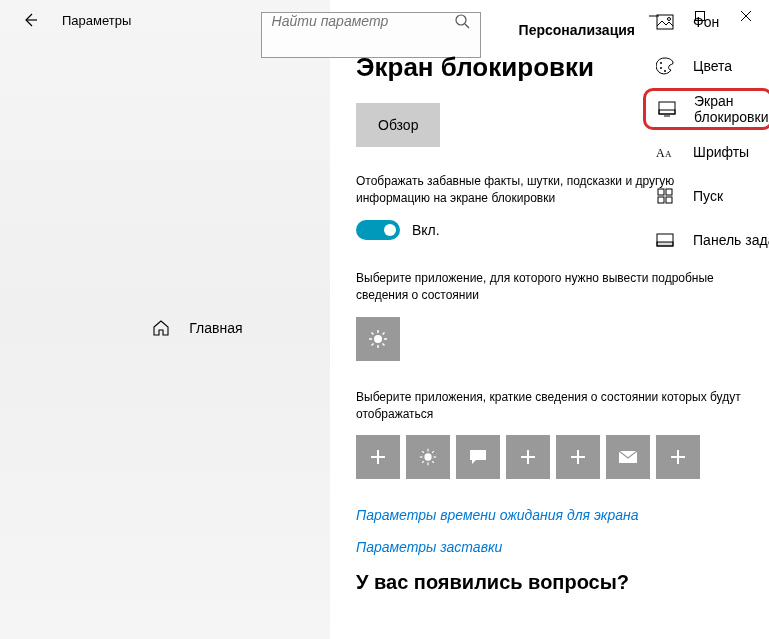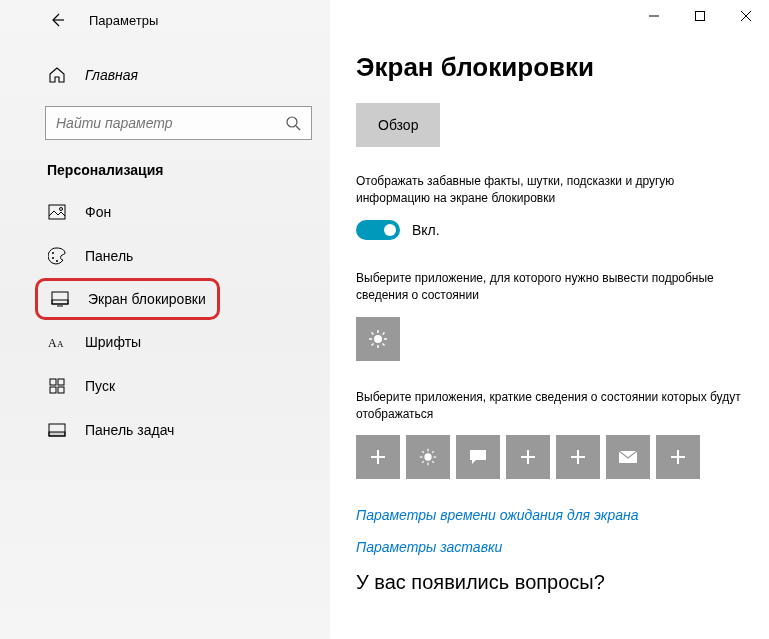--- a/index.html
+++ b/index.html
@@ -10,22 +10,21 @@
     background: #fff;
     width: 769px;
     height: 639px;
     overflow: hidden;
   }
   .window { display: flex; height: 100%; }
   .sidebar {
     width: 330px;
     background: linear-gradient(180deg, #f5f5f5 0%, #f0f0f0 50%, #f5f5f5 100%);
     display: flex;
-    flex-direction: column;
-    padding-left: 27px;
+    flex-direction: row;
   }
   .titlebar {
     display: flex;
     align-items: center;
     height: 40px;
     padding-left: 16px;
   }
   .back-btn {
     width: 28px; height: 28px;
     display: flex; align-items: center; justify-content: center;
@@ -34,35 +33,34 @@
   .titlebar .title {
     margin-left: 18px;
     font-size: 13px;
   }
   .home-row {
     display: flex;
     align-items: center;
     padding: 10px 0 10px 20px;
     margin-top: 16px;
     cursor: pointer;
-    font-style: italic;
   }
   .home-row .icon, .nav-item .icon {
     width: 20px; display: flex; align-items: center; justify-content: center;
     margin-right: 18px;
   }
   .search-wrap {
     margin: 12px 18px 0 18px;
   }
   .search-box {
     display: flex;
-    align-items: center;
+    align-items: flex-start;
     border: 1px solid #999;
     background: #fdfdfd;
-    height: 34px;
+    height: 46px;
     padding: 0 10px;
   }
   .search-box input {
     flex: 1;
     border: none;
     outline: none;
     background: transparent;
     font-size: 14px;
     font-style: italic;
     color: #666;
@@ -150,21 +148,21 @@
   .link-text {
     color: #0078d4;
     font-size: 14px;
     cursor: pointer;
     margin-bottom: 16px;
     display: block;
     font-style: italic;
   }
   .question {
     font-size: 20px;
-    font-weight: 400;
+    font-weight: 700;
     margin-top: 12px;
   }
   svg { display: block; }
 </style>
 </head>
 <body>
 
 <div class="window">
 
   <div class="sidebar">
@@ -216,21 +214,21 @@
 
       <div class="nav-item">
         <span class="icon">
           <svg width="18" height="18" viewBox="0 0 18 18">
               <path d="M9 1 A8 8 0 1 0 15 13 C13 13 12 11 13 9 C14 7 17 8 17 6 C17 3 13 1 9 1 Z" stroke="#000" fill="none"></path>
               <circle cx="5" cy="6" r="1" fill="#000"></circle>
               <circle cx="5" cy="11" r="1" fill="#000"></circle>
               <circle cx="9" cy="14" r="1" fill="#000"></circle>
             </svg>
         </span>
-        <span>Панель</span>
+        <span>Цвета</span>
       </div>
 
       <div class="nav-item highlighted">
         <span class="icon">
           <svg width="18" height="16" viewBox="0 0 18 16">
               <rect x="1" y="1" width="16" height="12" stroke="#000" fill="none"></rect>
               <rect x="1" y="9" width="16" height="4" stroke="#000" fill="none"></rect>
               <path d="M6 15 H12" stroke="#000"></path>
             </svg>
         </span>

